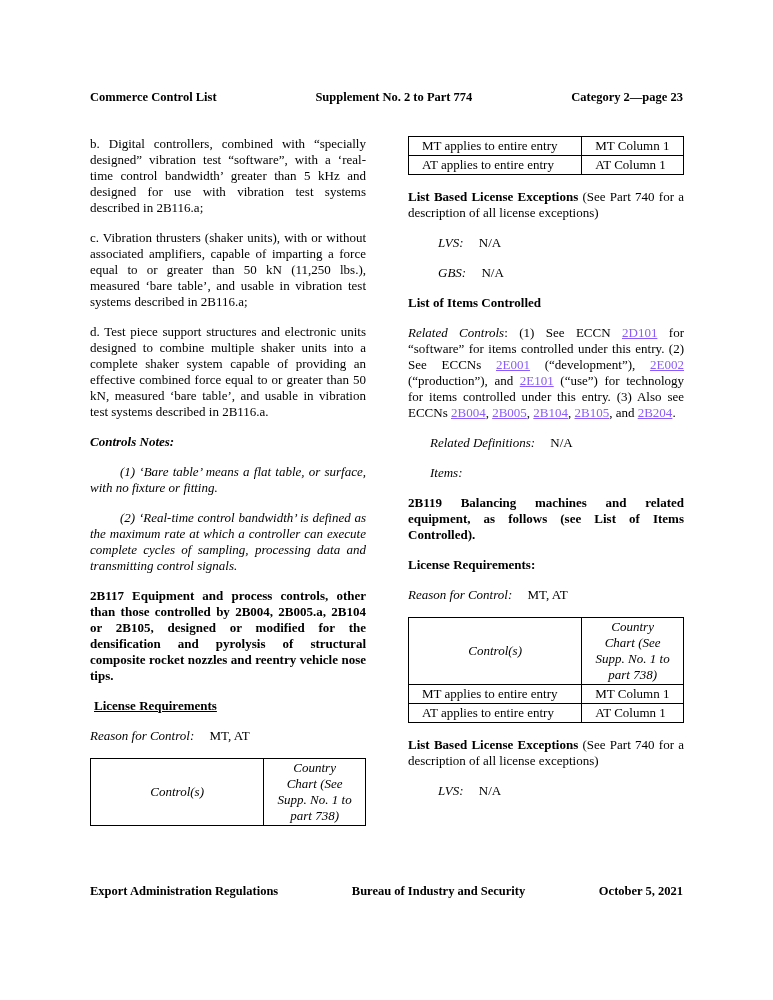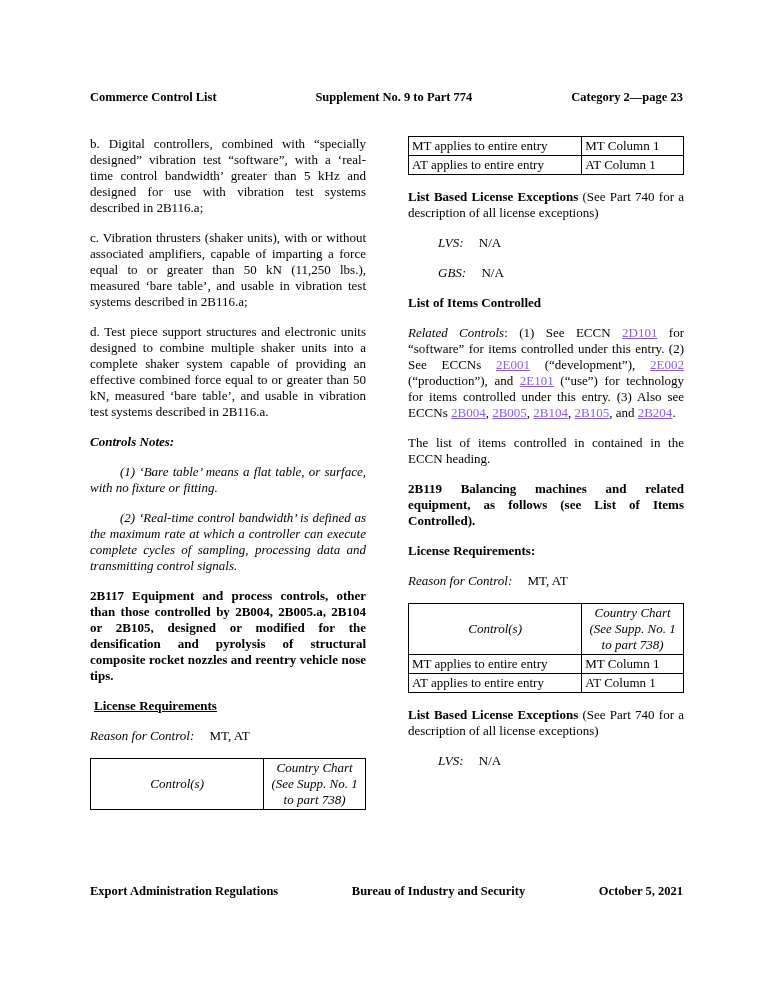--- a/index.html
+++ b/index.html
@@ -62,41 +62,41 @@
   table.ctl {
     border-collapse: collapse;
     width: 100%;
     font-size: 13px;
     line-height: 16px;
     margin-bottom: 14px;
     table-layout: fixed;
   }
   table.ctl td, table.ctl th {
     border: 1px solid #000000;
-    padding: 1px 3px;
+    padding: 1px 13px;
     vertical-align: middle;
     overflow: hidden;
   }
   table.ctl th {
     font-weight: normal;
     font-style: italic;
     text-align: center;
   }
   table.ctl td { text-align: left; white-space: nowrap; }
   .w1 { width: 63%; }
   .w2 { width: 37%; }
 </style>
 </head>
 <body>
 
 <div class="page">
 
   <div class="runhead top">
     <span>Commerce Control List</span>
-    <span>Supplement No. 9 to Part 774</span>
+    <span>Supplement No. 2 to Part 774</span>
     <span>Category 2—page 23</span>
   </div>
 
   <div class="col col-left">
     <p>b. Digital controllers, combined with “specially designed” vibration test “software”, with a ‘real-time control bandwidth’ greater than 5 kHz and designed for use with vibration test systems described in 2B116.a;</p>
     <p>c.  Vibration thrusters (shaker units), with or without associated amplifiers, capable of imparting a force equal to or greater than 50 kN (11,250 lbs.), measured ‘bare table’, and usable in vibration test systems described in 2B116.a;</p>
     <p>d.  Test piece support structures and electronic units designed to combine multiple shaker units into a complete shaker system capable of providing an effective combined force equal to or greater than 50 kN, measured ‘bare table’, and usable in vibration test systems described in 2B116.a.</p>
     <p class="tn-head">Controls Notes:</p>
     <p class="tn">(1) ‘Bare table’ means a flat table, or surface, with no fixture or fitting.</p>
     <p class="tn">(2) ‘Real-time control bandwidth’ is defined as the maximum rate at which a controller can execute complete cycles of sampling, processing data and transmitting control signals.</p>
@@ -150,22 +150,28 @@
       <p class="lvs-line">
         <span class="italic">GBS:</span>
         <span class="val-gap">N/A</span>
       </p>
     </div>
 
     <p class="bold" style="text-align:left;">List of Items Controlled</p>
 
     <p class="block-indent"><span class="italic">Related Controls</span><span>:  (1) See ECCN </span><span class="link">2D101</span><span> for “software” for items controlled under this entry.  (2) See ECCNs </span><span class="link">2E001</span><span> (“development”), </span><span class="link">2E002</span><span> (“production”), and </span><span class="link">2E101</span><span> (“use”) for technology for items controlled under this entry.  (3) Also see ECCNs </span><span class="link">2B004</span><span>, </span><span class="link">2B005</span><span>, </span><span class="link">2B104</span><span>, </span><span class="link">2B105</span><span>, and </span><span class="link">2B204</span><span>.</span></p>
 
-
-    <p>The list of items controlled in contained in the ECCN heading.</p>
+    <div class="block-indent">
+      <p class="reldef-line">
+        <span class="italic">Related Definitions:</span>
+        <span class="val-gap">N/A</span>
+      </p>
+      <p class="items-line italic">Items:</p>
+    </div>
+
 
     <p class="bold heading-2b119">2B119 Balancing machines and related equipment, as follows (see List of Items Controlled).</p>
 
     <p class="bold" style="text-align:left;">License Requirements:</p>
 
     <p class="indent-line">
       <span class="italic">Reason for Control:</span>
       <span class="val-gap">MT, AT</span>
     </p>
 

